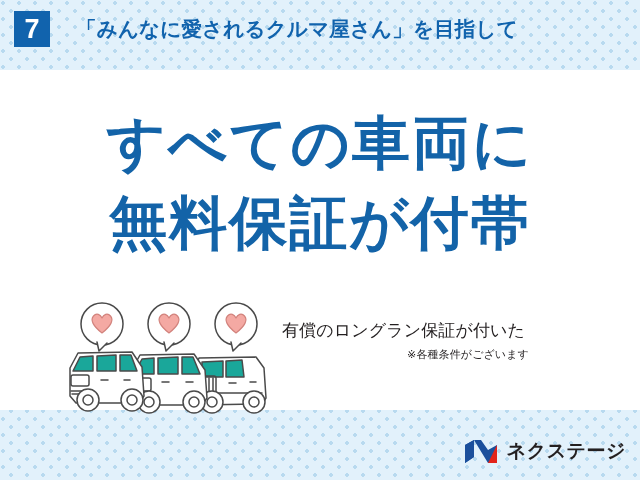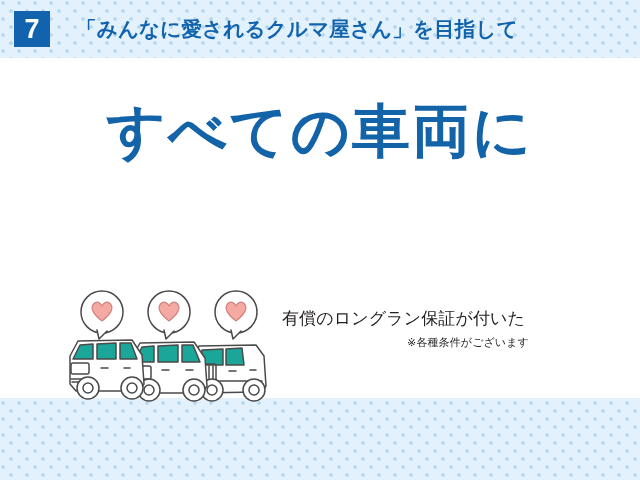--- a/index.html
+++ b/index.html
@@ -58,21 +58,21 @@
     font-size: 20.5px;
     font-weight: bold;
     letter-spacing: 0.2px;
     white-space: nowrap;
   }
 
   
   .panel {
     position: absolute;
     left: 0;
-    top: 58px;
+    top: 70px;
     width: 640px;
     height: 340px;
     background: #ffffff;
   }
 
   
   .headline {
     position: absolute;
     left: 0;
     top: 44px;
@@ -176,20 +176,21 @@
 
   <div class="header">
     <div class="num-badge">7</div>
     <div class="header-title">「みんなに愛されるクルマ屋さん」を目指して</div>
   </div>
 
   <div class="panel">
 
     <div class="headline">
       <span class="line1">すべての車両に</span>
+      <span class="line2">無料保証が付帯</span>
     </div>
 
     <div class="lower">
 
       <div class="cars-art">
         <svg viewBox="0 0 210 128" xmlns="http://www.w3.org/2000/svg">
           <g fill="none" stroke="#4a4a4a" stroke-width="1.5" stroke-linecap="round" stroke-linejoin="round">
 
             <g>
               <circle cx="36" cy="26" r="21" fill="#ffffff"></circle>
@@ -297,14 +298,27 @@
       </div>
 
       <div class="body-copy">
         <span class="bline">有償のロングラン保証が付いた</span>
         <span class="bline note">※各種条件がございます</span>
       </div>
 
     </div>
   </div>
 
+  <div class="footer">
+    <div class="logo">
+      <span class="logo-mark">
+        <svg width="34" height="25" viewBox="0 0 34 25" xmlns="http://www.w3.org/2000/svg">
+          <path d="M1 24 L1 6 L10 1 L10 18 Z" fill="#1b4f9c"></path>
+          <path d="M10 1 L24 24 L33 24 L33 6 L24 11 L17 1 Z" fill="#1b4f9c"></path>
+          <path d="M24 24 L33 24 L33 6 Z" fill="#e2231a"></path>
+          <path d="M1 24 L10 18 L10 1 L1 6 Z" fill="#1b4f9c"></path>
+        </svg>
+      </span>
+      <span class="logo-text">ネクステージ</span>
+    </div>
+  </div>
 
 </div>
 
 </body></html>

